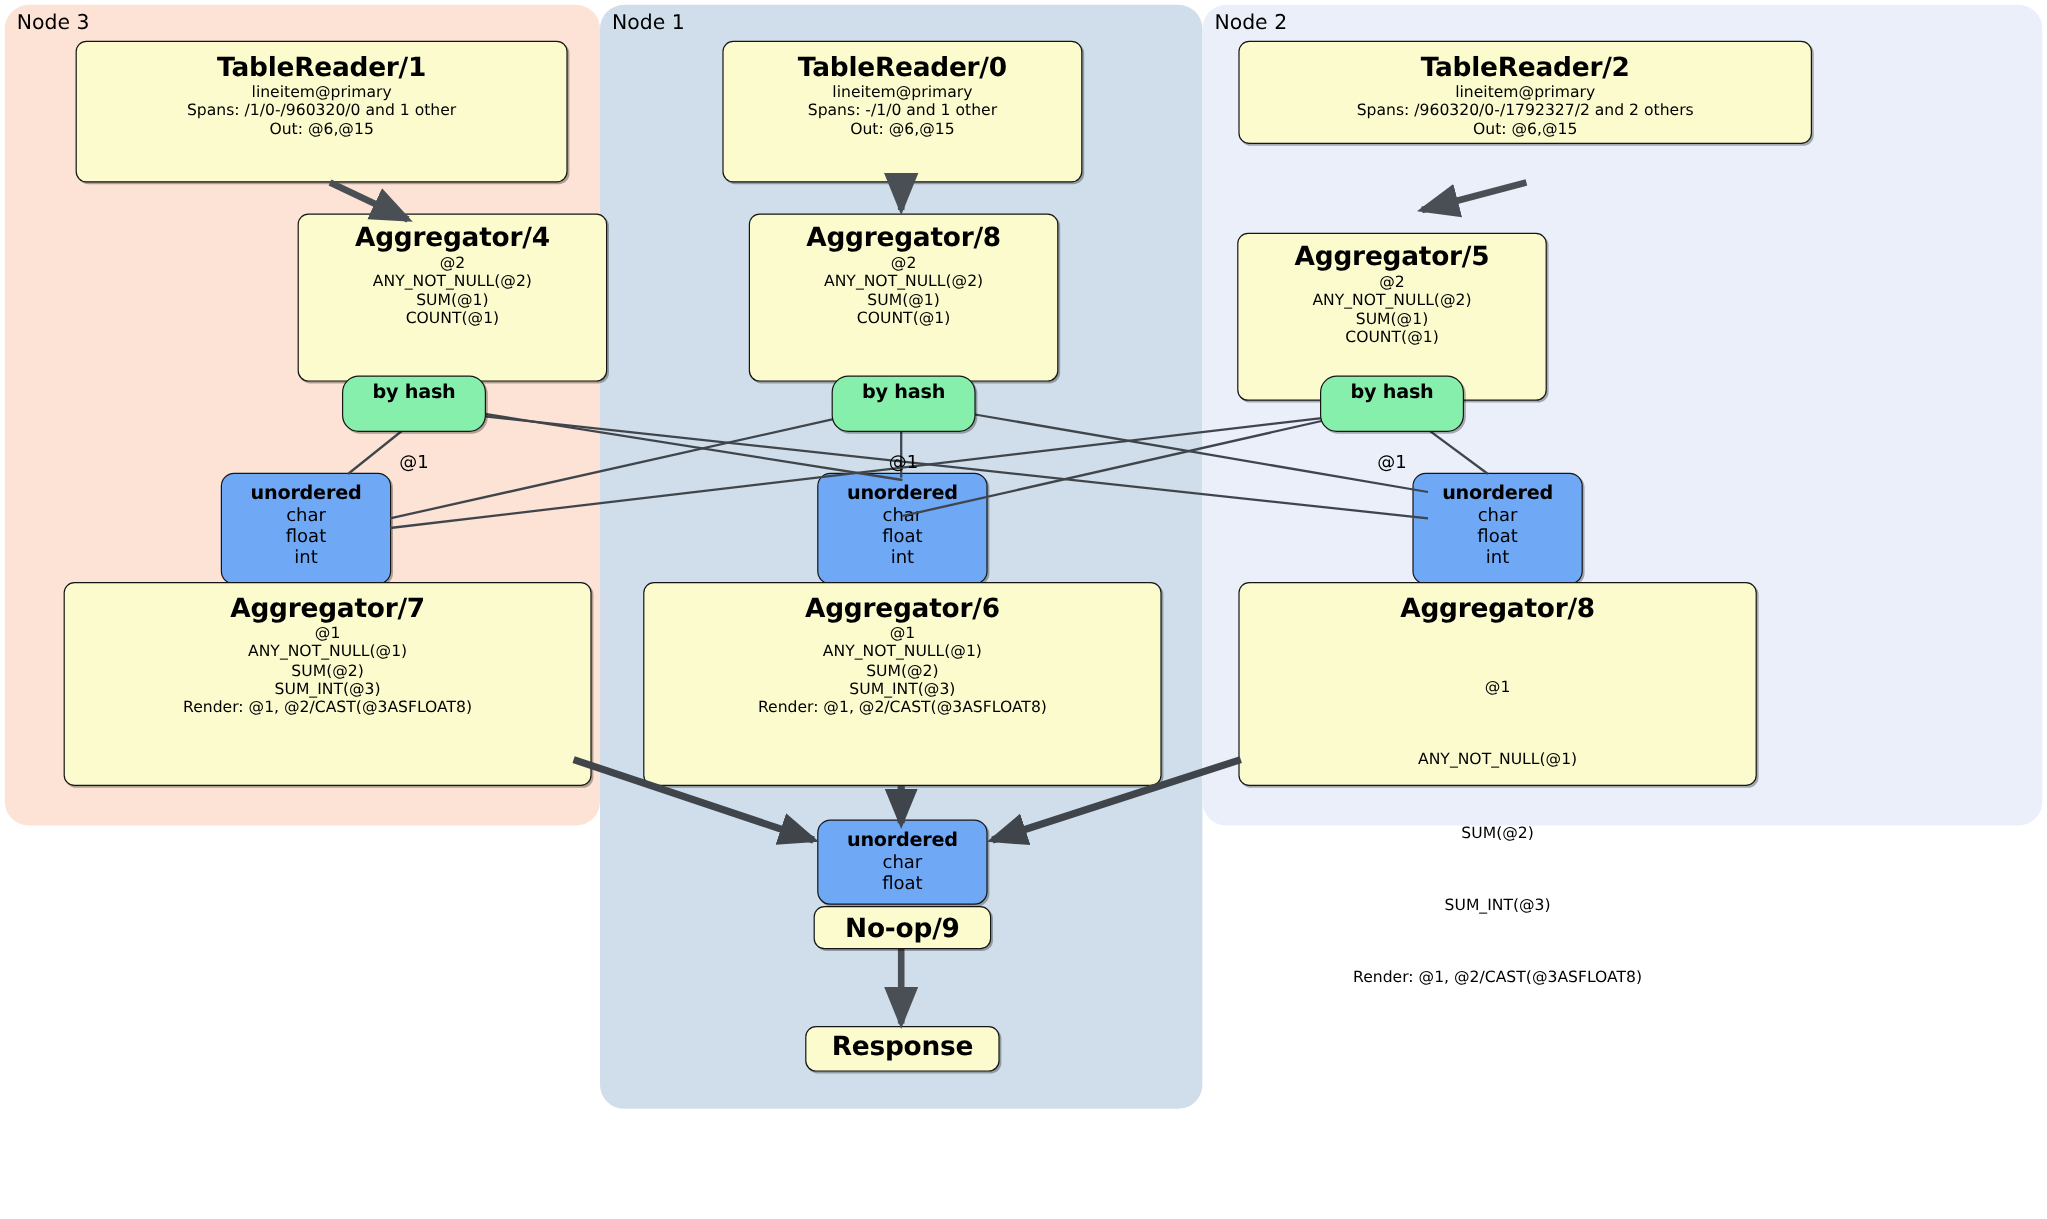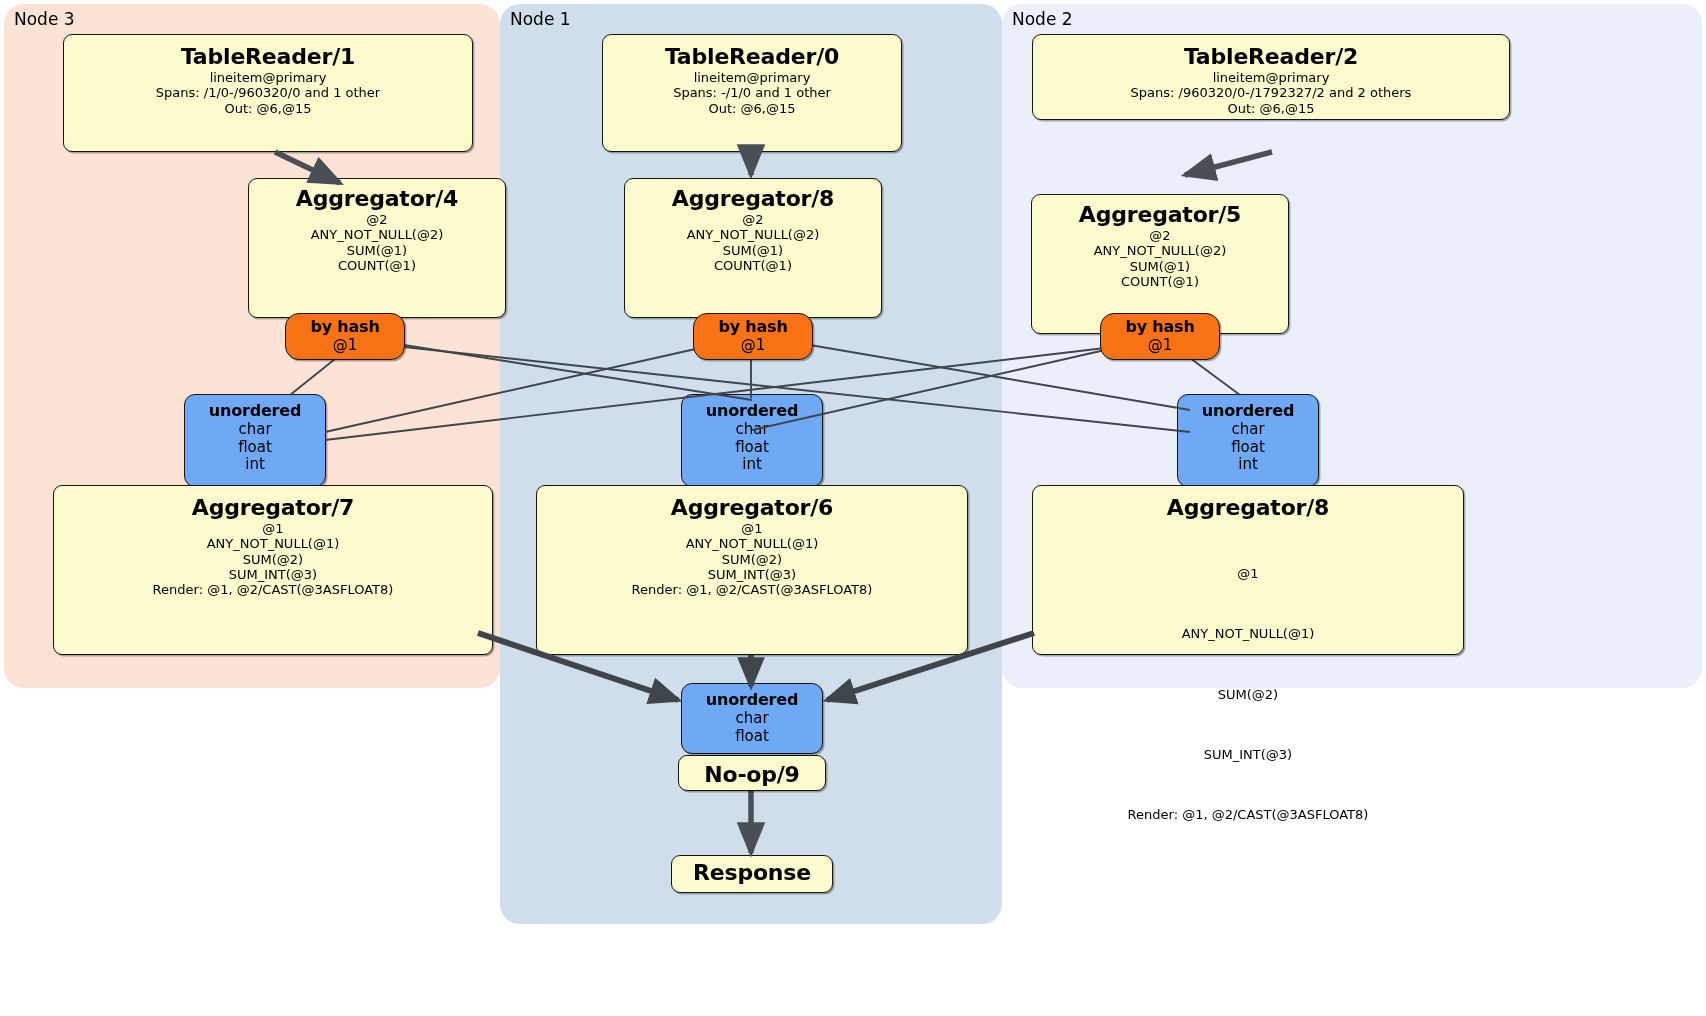--- a/index.html
+++ b/index.html
@@ -44,23 +44,24 @@
     border: 1.6px solid #151515;
     border-radius: 9px;
     line-height: 1.18;
     color: #000;
   }
   .gbox.proc {
     background: #fbfbcd;
     box-shadow: 1.5px 1.5px 0 rgba(0,0,0,0.30);
   }
   .gbox.hash {
-    background: #f97316;
+    background: #86efac;
     border-radius: 14px;
     box-shadow: 1.5px 1.5px 0 rgba(0,0,0,0.30);
+    gap: 40px;
   }
   .gbox.stream {
     background: #6fa8f5;
     border-radius: 11px;
     box-shadow: 1.5px 1.5px 0 rgba(0,0,0,0.30);
   }
   .gtitle {
     font-weight: bold;
     font-size: 22px;
     letter-spacing: -0.2px;

